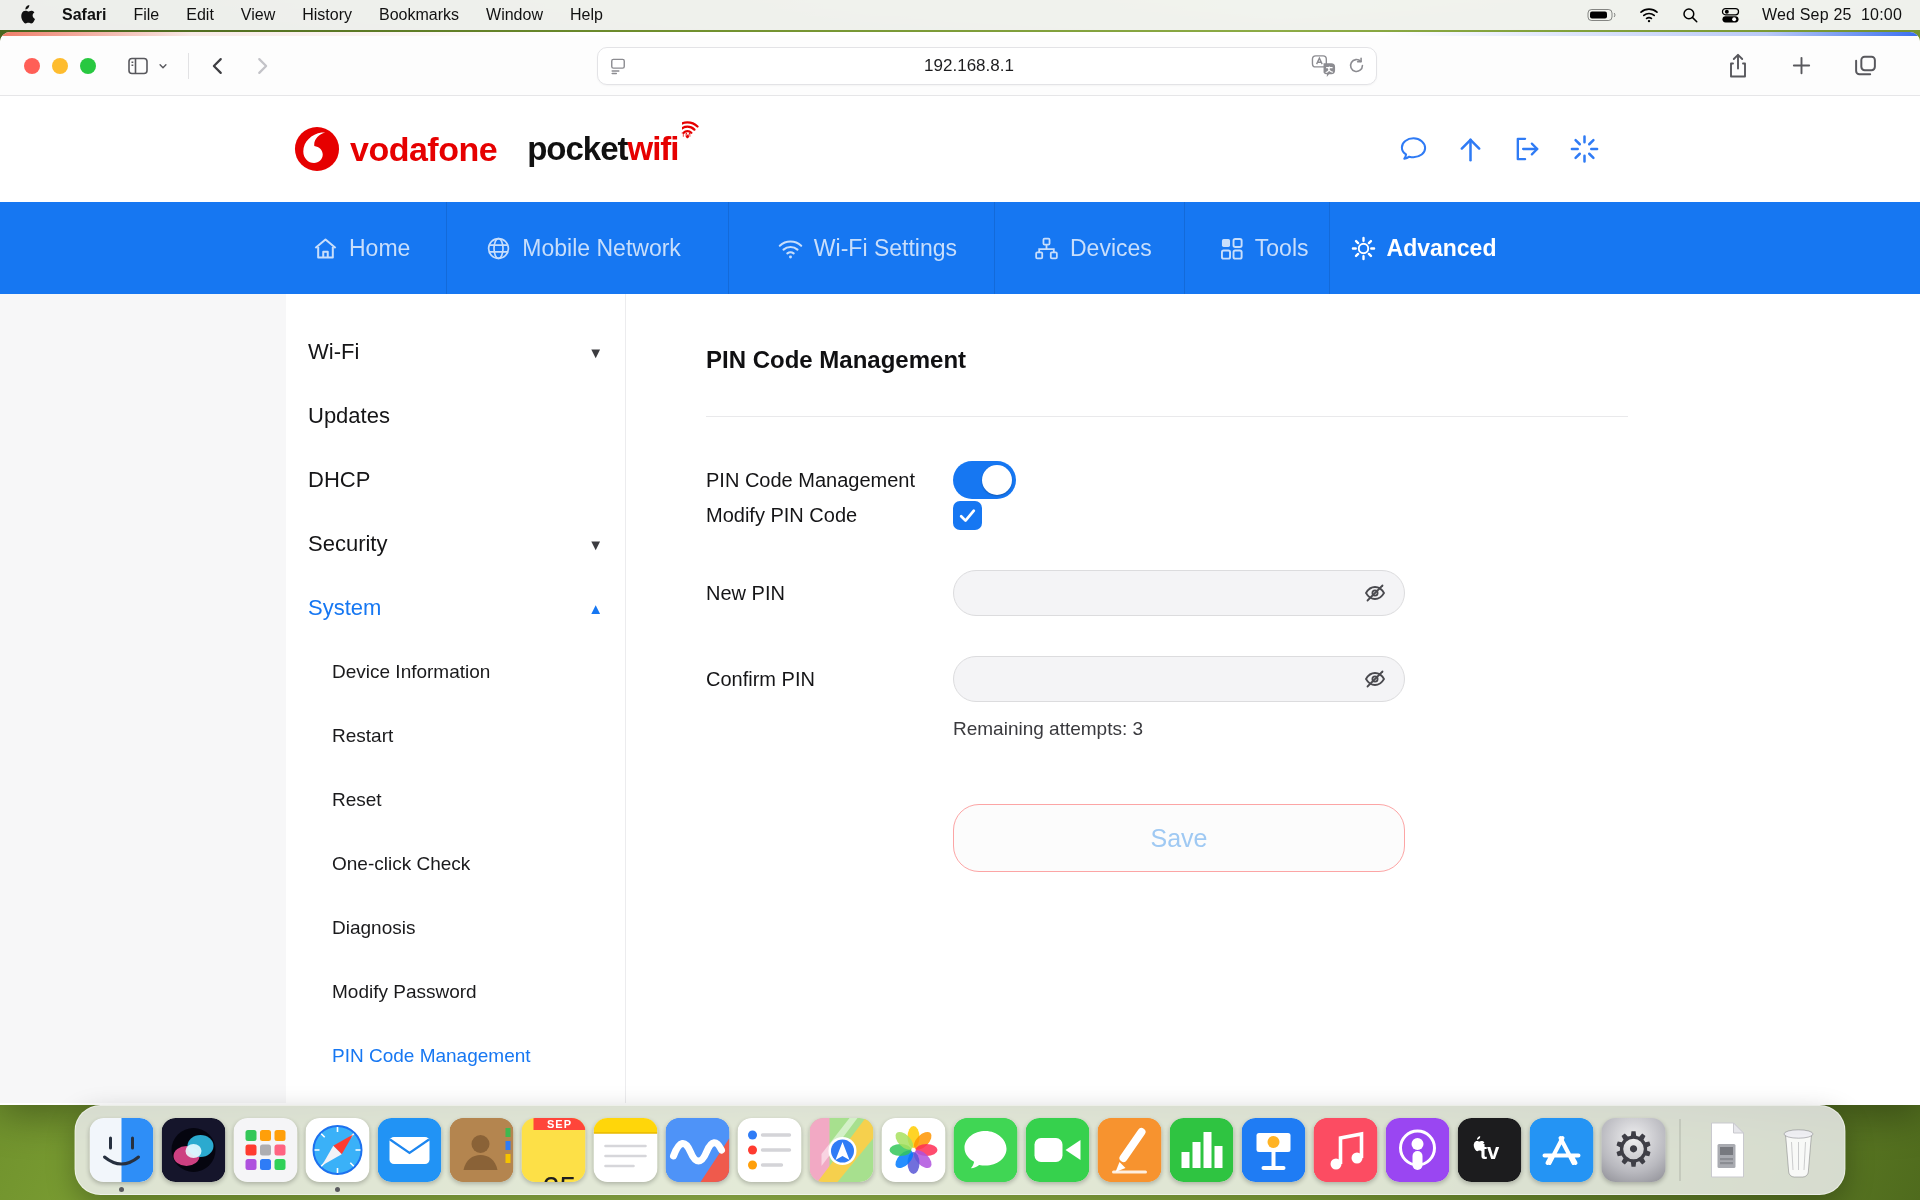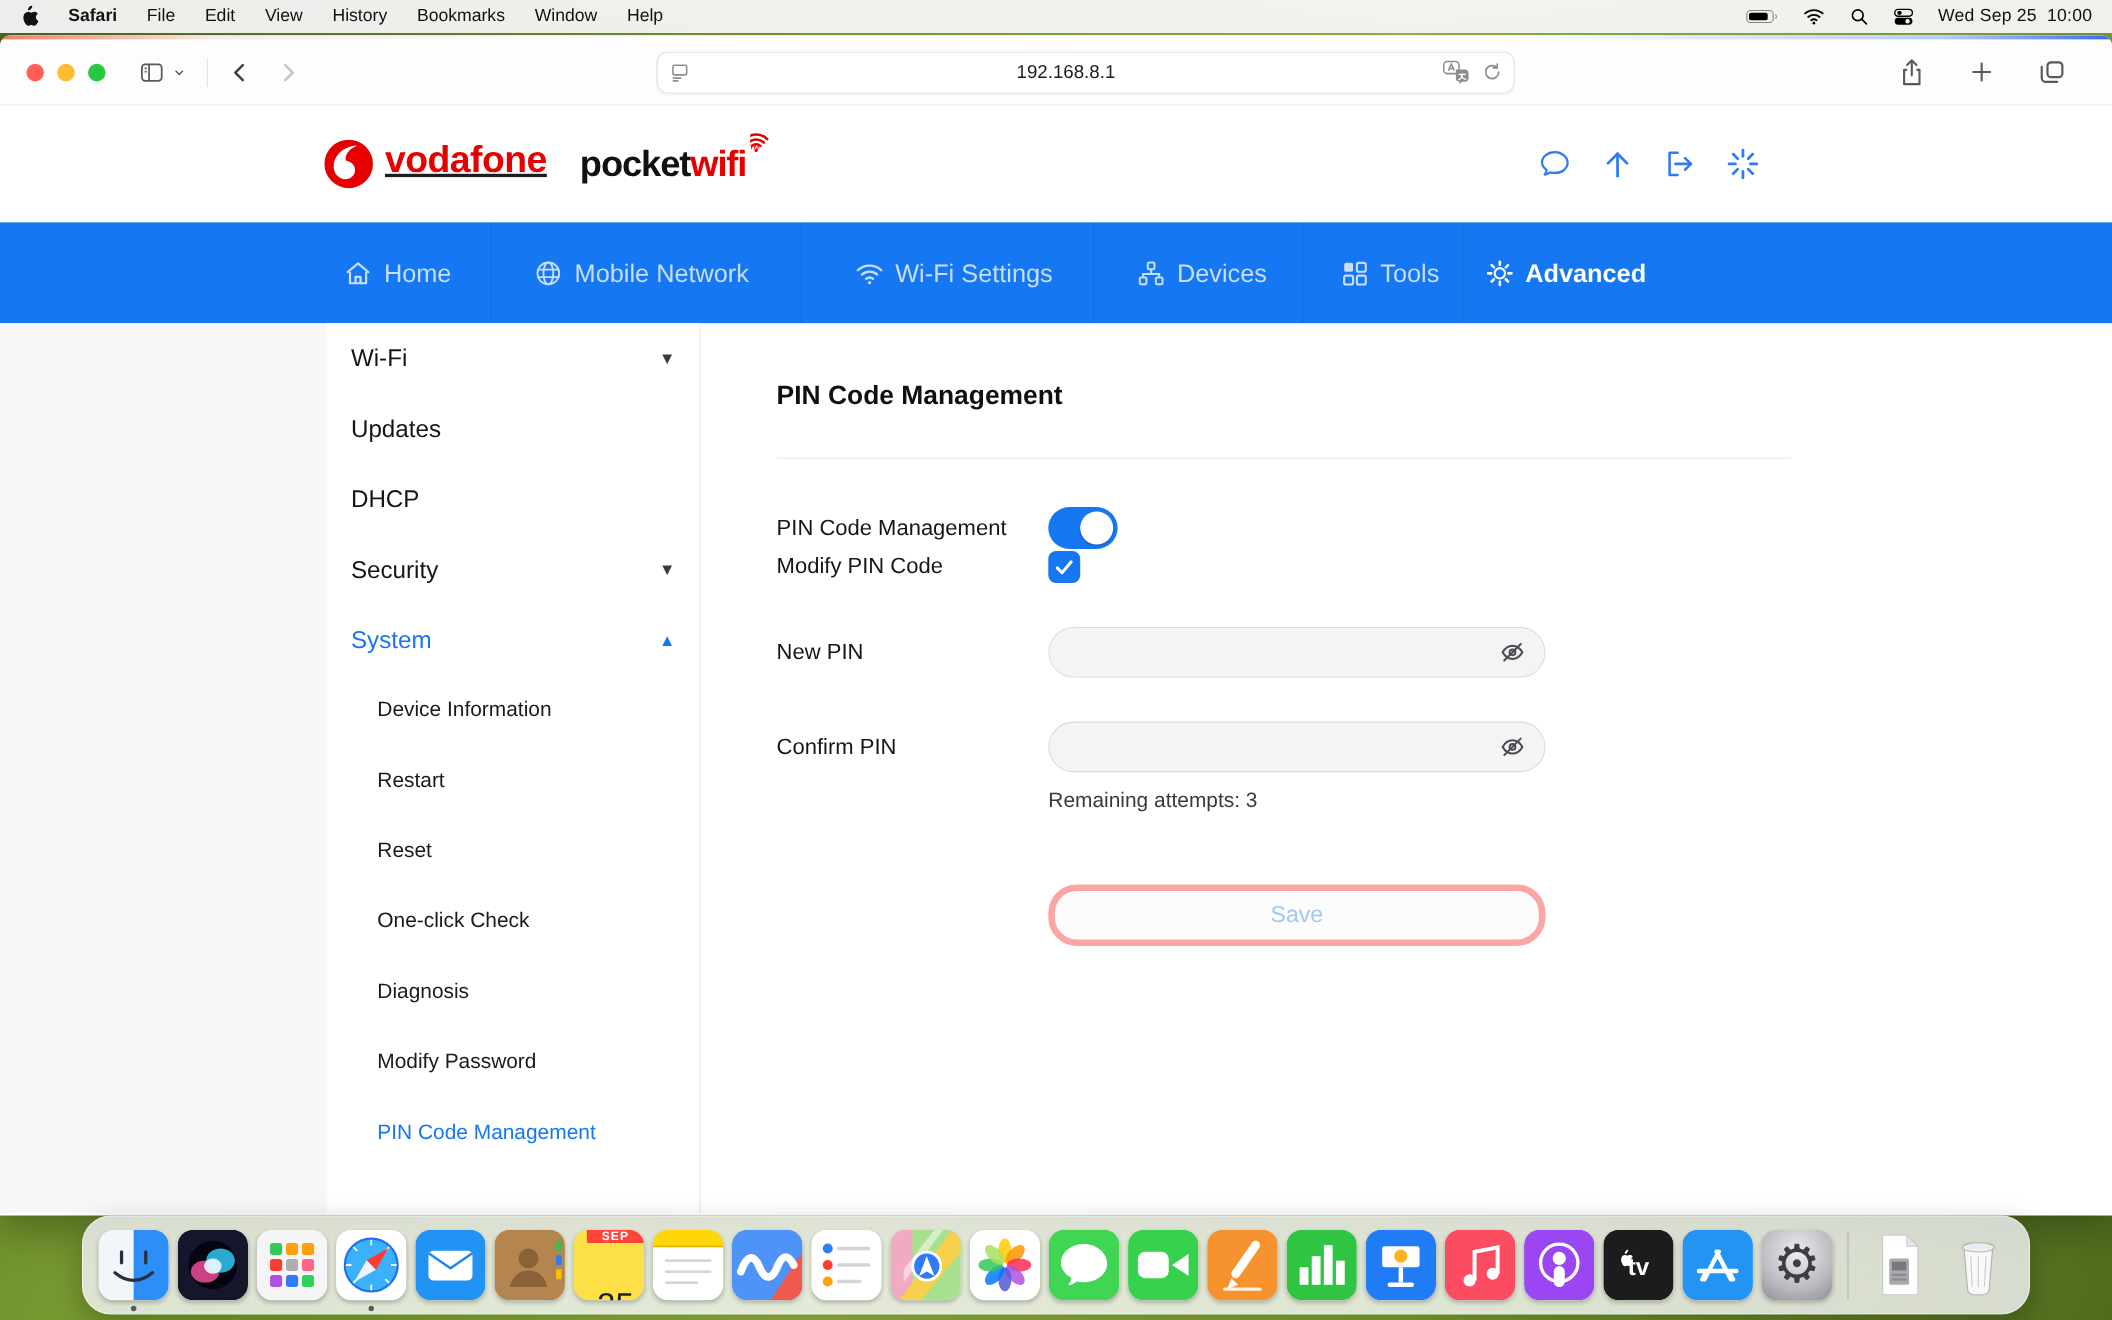--- a/index.html
+++ b/index.html
@@ -39,21 +39,21 @@
   .tb-sep { width:1px; height:26px; background:#e2e2e4; margin:0 14px; }
   .urlbox { width:780px; height:38px; margin:0 auto; background:#fff; border:1px solid #e3e3e6;
     border-radius:10px; display:flex; align-items:center; padding:0 10px;
     box-shadow:0 1px 2px rgba(0,0,0,.04); color:#8c8c91; }
   .urltext { flex:1; text-align:center; font-size:17px; color:#1d1d1f; }
   .right-tools { display:flex; align-items:center; gap:32px; margin-left:26px; margin-right:14px; color:#4c4c51; }
 
   
   .site-header { height:106px; background:#fff; display:flex; align-items:center; position:relative; }
   .brand { display:flex; align-items:center; margin-left:294px; gap:16px; }
-  .brand-voda { display:flex; gap:10px;text-decoration:underline; }
+  .brand-voda { display:flex; align-items:center; gap:10px; }
   .voda-word { font-size:34px; font-weight:700; color:#e60000; letter-spacing:-.5px; }
   .pocketwifi { display:flex; align-items:baseline; margin-left:14px; position:relative; }
   .pw-pocket { font-size:33px; font-weight:700; color:#111; letter-spacing:-1px; }
   .pw-wifi { font-size:33px; font-weight:700; color:#e60000; letter-spacing:-1px; }
   .pw-arcs { position:absolute; right:-14px; top:-12px; }
   .pw-tm { font-size:11px; color:#e60000; margin-left:2px; align-self:flex-start; }
   .hdr-icons { position:absolute; right:320px; top:50%; transform:translateY(-50%);
     display:flex; gap:26px; color:#2f7bf5; }
   .hdr-icons .hbtn { background:none; border:none; color:#2f7bf5; cursor:pointer; padding:0; }
   .hdr-icons svg { width:31px; height:31px; }
@@ -61,22 +61,22 @@
   
   .site-nav { height:92px; background:#1677f2; display:flex; align-items:center; padding-left:312px; }
   .nav-item { display:flex; align-items:center; gap:10px; color:#c8defb; font-size:23px; cursor:pointer; white-space:nowrap; }
   .nav-item svg { width:27px; height:27px; }
   .nav-item.active { color:#ffffff; font-weight:600; }
   .nav-sep { width:1px; align-self:stretch; background:rgba(0,0,0,.10); }
 
   
   .site-body { position:relative; height:809px; background:#fff; }
   .gutter { position:absolute; left:0; top:0; width:300px; height:100%; background:#f7f7f8; }
-  .sidebar { position:absolute; left:297px; top:0; width:340px; height:100%;
-    background:#fff; border-right:1px solid #ececee; }
+  .sidebar { position:absolute; left:286px; top:0; width:340px; height:100%;
+    background:#fff; border-right:1px solid #ececee; padding-top:26px; }
   .sb-item { position:relative; height:64px; display:flex; align-items:center;
     padding-left:22px; font-size:22px; color:#151517; cursor:pointer; }
   .sb-item .caret { position:absolute; right:22px; font-size:15px; color:#3c3c40; }
   .sb-item.active { color:#1677f2; }
   .sb-item.active .caret { color:#1677f2; }
   .sb-sub { height:64px; display:flex; align-items:center; padding-left:46px;
     font-size:19px; color:#1a1a1c; cursor:pointer; }
   .sb-sub.active { color:#1677f2; }
 
   .main { position:absolute; left:706px; top:0; width:922px; height:100%; }
@@ -97,22 +97,22 @@
 
   .row-input { margin-top:40px; height:46px; }
   .pininput { width:452px; height:46px; border-radius:23px; background:#f4f4f6; border:1px solid #dcdcde;
     padding:0 52px 0 24px; font-size:20px; letter-spacing:3px; color:#111; outline:none; }
   .pininput.focused { border:2px solid #3f8cf8; background:#f1f2f4; }
   .eye-btn { position:absolute; right:16px; top:50%; transform:translateY(-50%);
     background:none; border:none; cursor:pointer; padding:2px; }
   .eye-btn svg { width:24px; height:24px; }
 
   .remaining { margin-top:16px; margin-left:247px; font-size:19px; color:#3a3a3e; }
-  .save-btn { margin-top:64px; margin-left:247px; width:452px; height:56px; border-radius:26px;
-    background:#fcfcfc; border:6px solid #fca5a5; color:#9fc9f3; font-size:21px; cursor:default;
+  .save-btn { margin-top:64px; margin-left:247px; width:452px; height:68px; border-radius:26px;
+    background:#fcfcfc; border:1px solid #fca5a5; color:#9fc9f3; font-size:25px; cursor:default;
     font-family:inherit; }
 
   
   .dock { position:absolute; left:50%; bottom:5px; transform:translateX(-50%); z-index:50;
     height:90px; display:flex; align-items:center; padding:0 10px;
     background:rgba(243,243,245,.82); border:1px solid rgba(255,255,255,.5);
     border-radius:26px; box-shadow:0 10px 28px rgba(0,0,0,.28); }
   .dock-item { width:72px; height:86px; position:relative; display:flex; align-items:center; justify-content:center; cursor:pointer; }
   .appicon { width:64px; height:64px; border-radius:14px; overflow:hidden; position:relative;
     box-shadow:0 2px 4px rgba(0,0,0,.22); display:flex; align-items:center; justify-content:center; }

